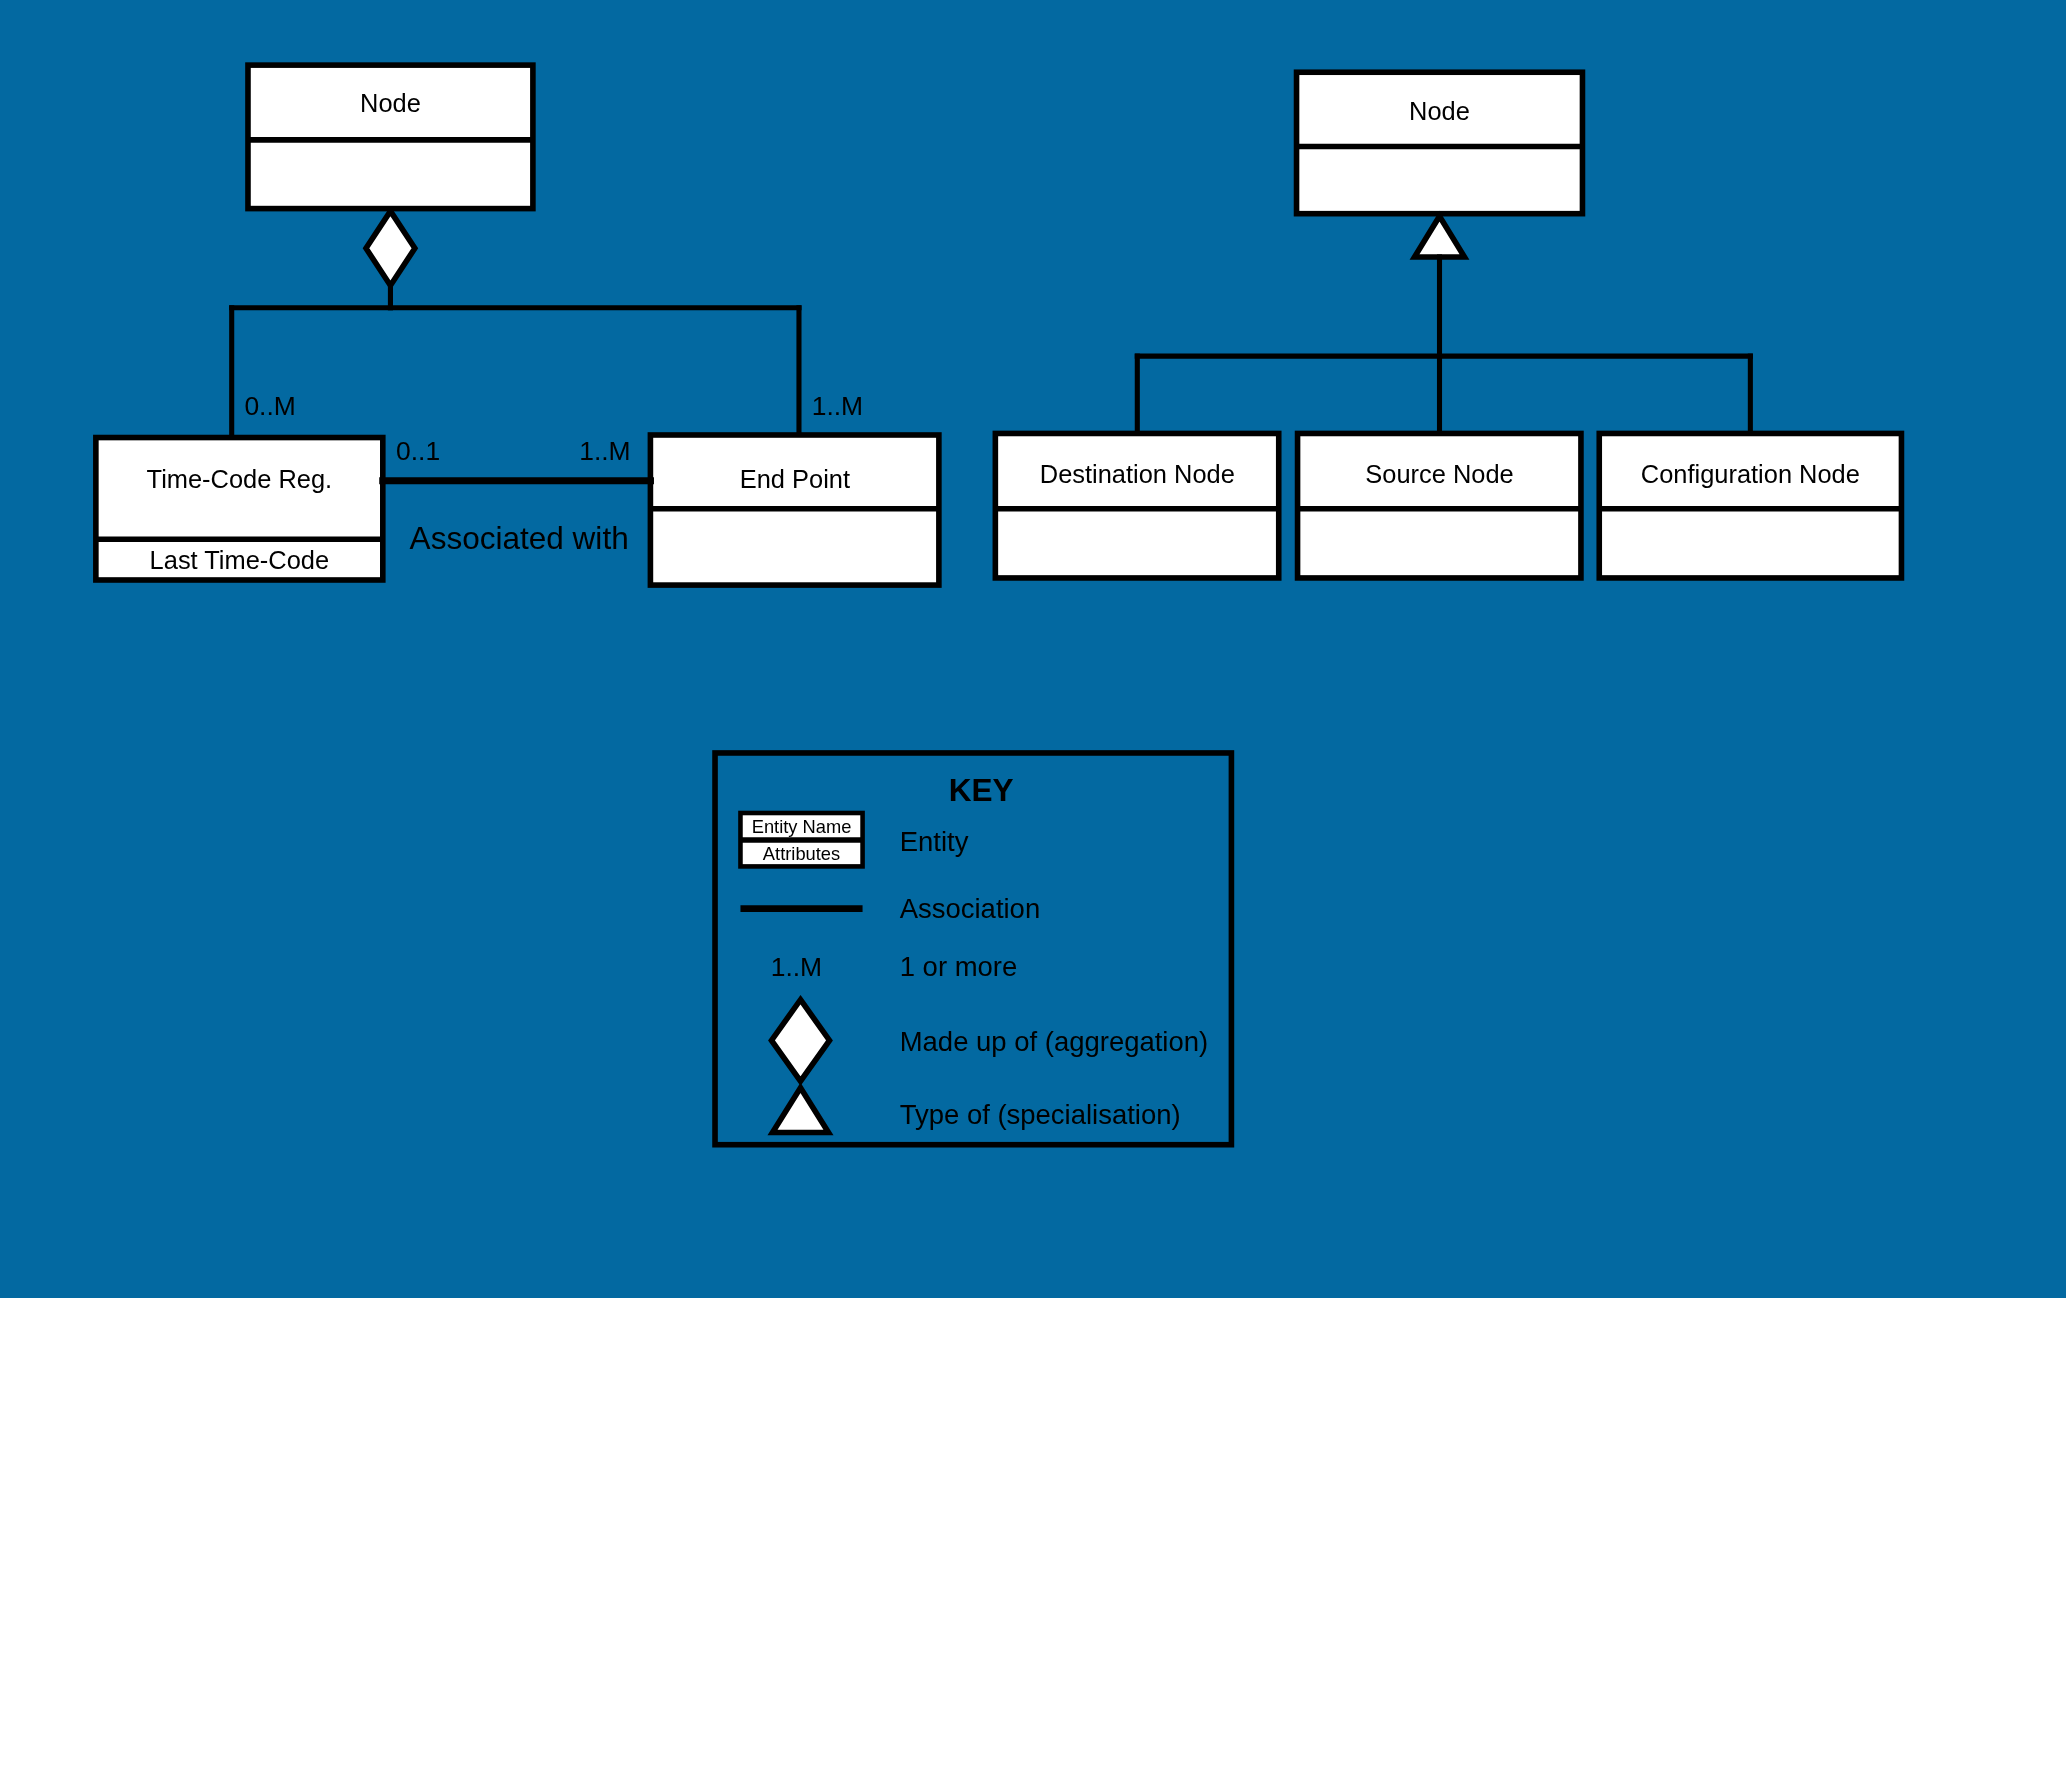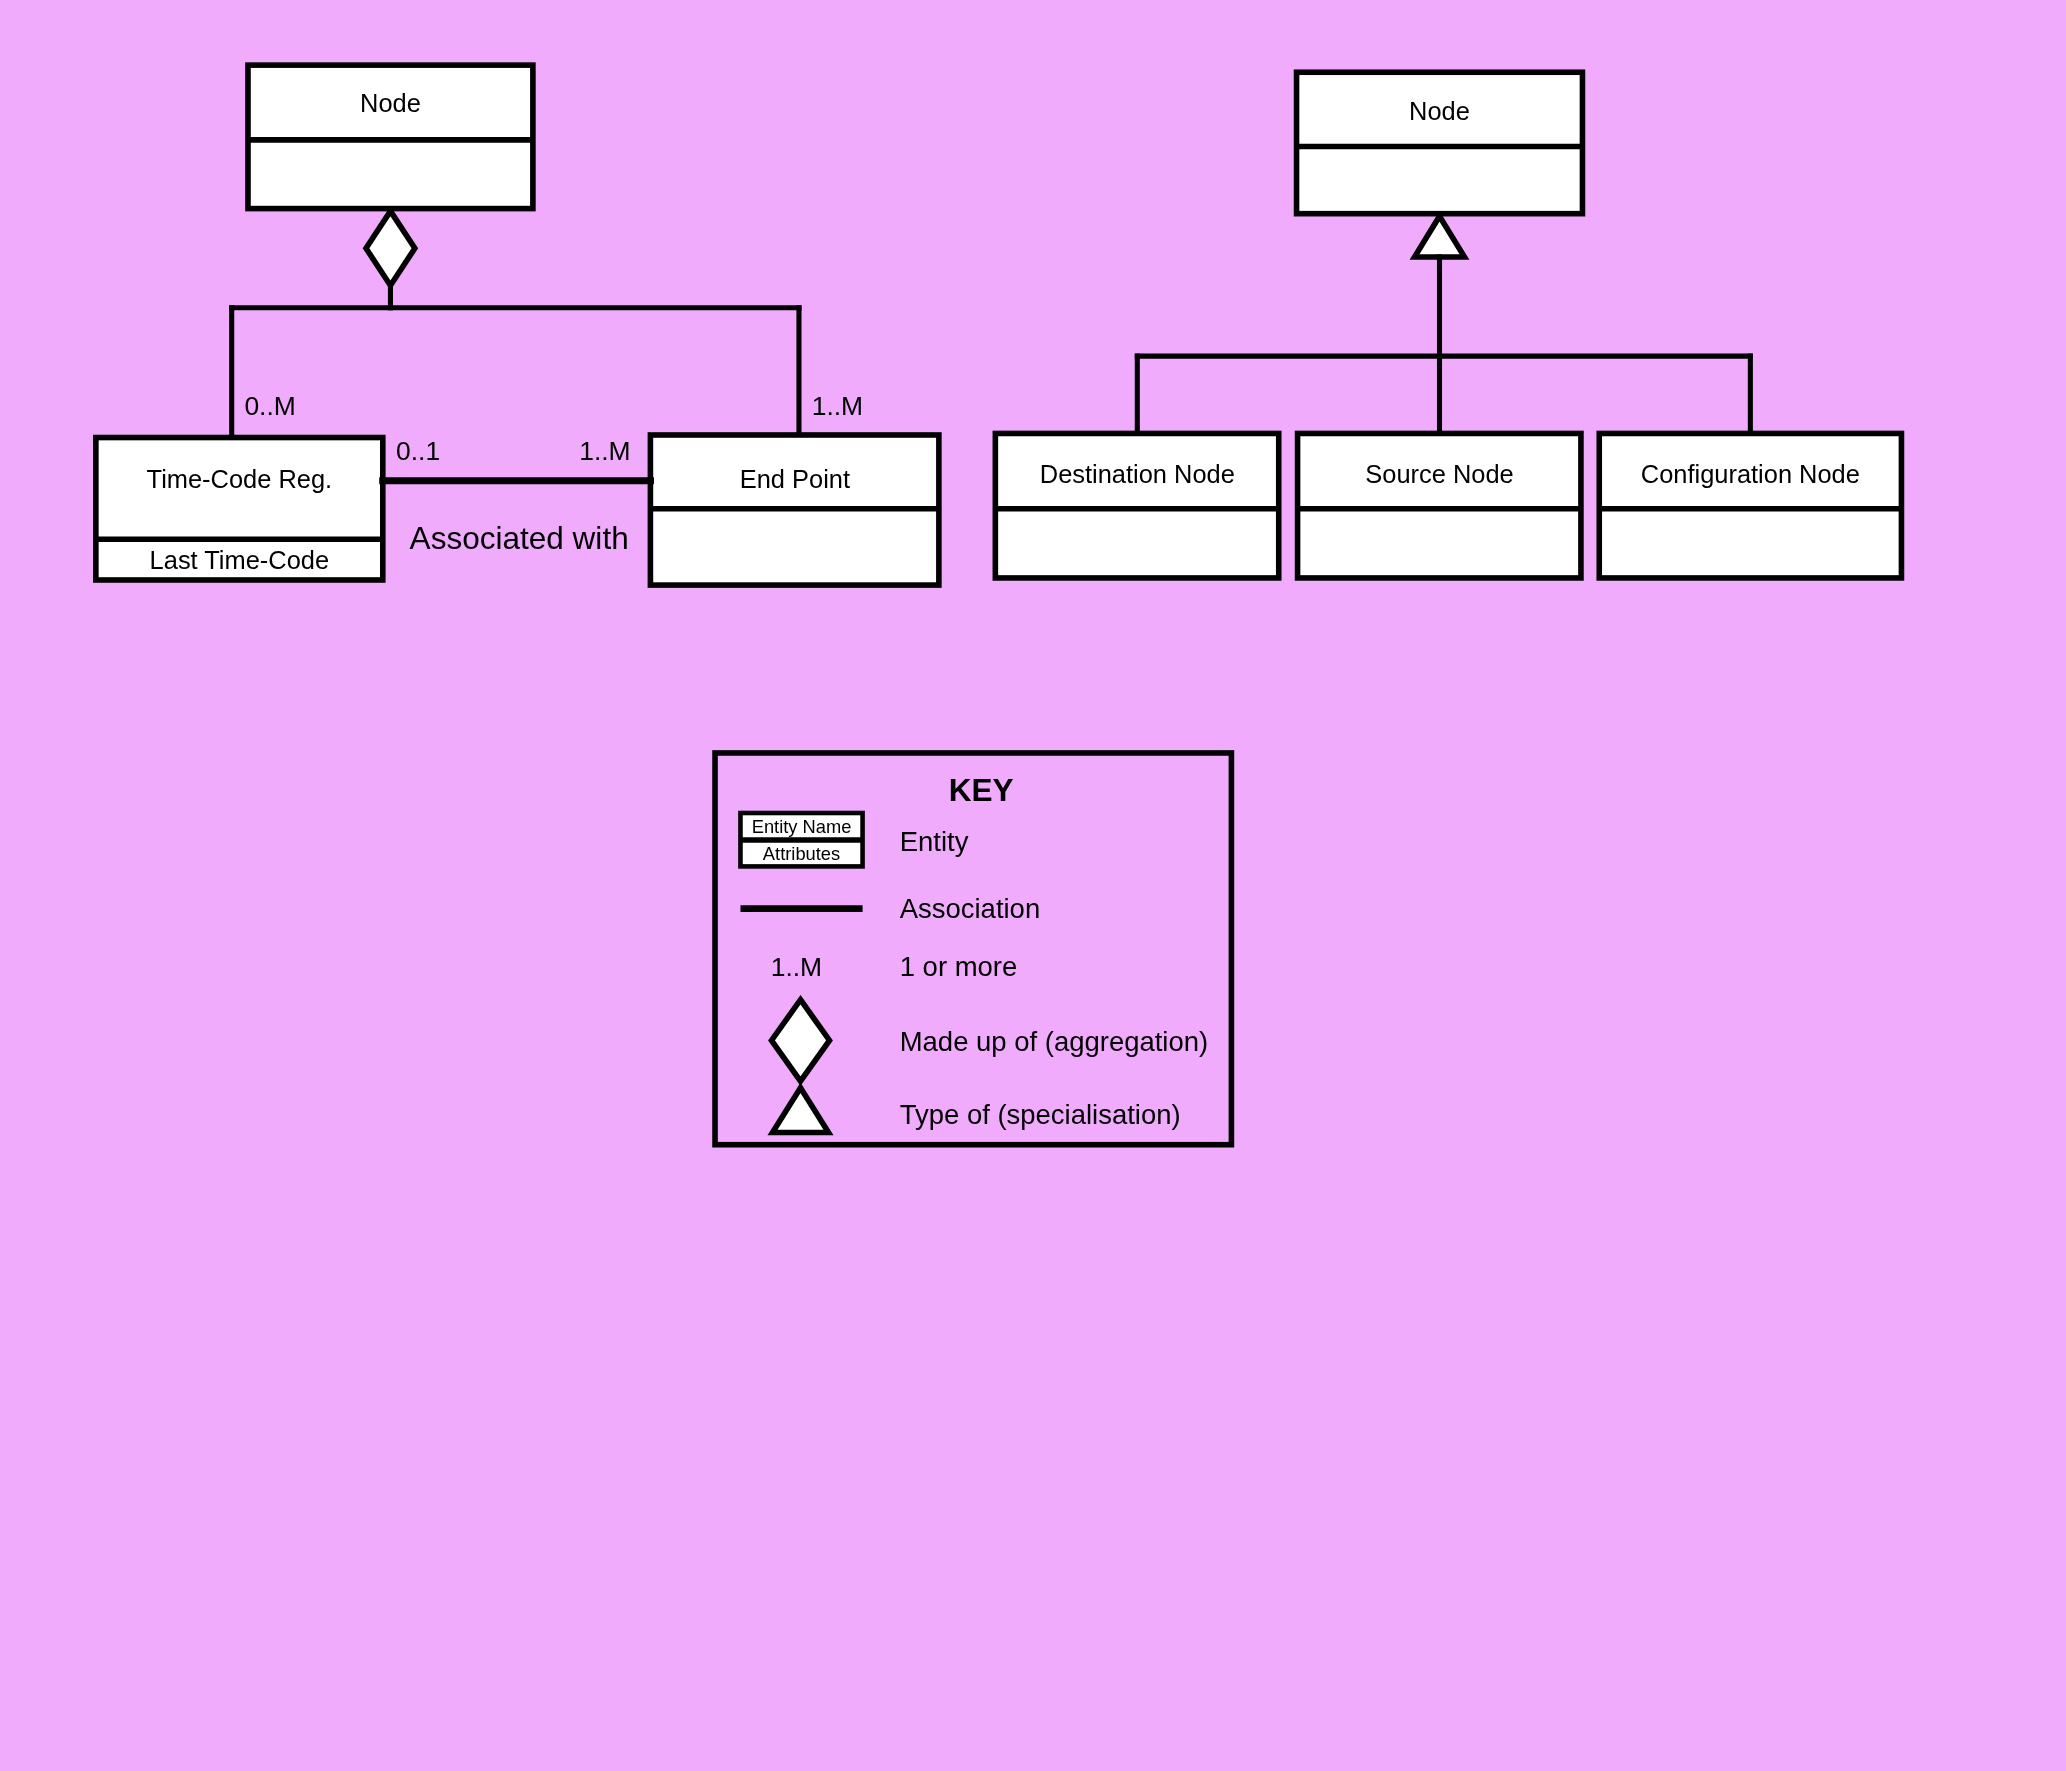--- a/index.html
+++ b/index.html
@@ -3,22 +3,22 @@
 <meta charset="utf-8">
 <style>
   html, body {
     margin: 0;
     padding: 0;
     background: #ffffff;
   }
   #page {
     position: relative;
     width: 2066px;
-    height: 1771px;
-    background: #f0abfc;
+    height: 1298px;
+    background: #0369a1;
     overflow: hidden;
     font-family: "Liberation Sans", sans-serif;
   }
   svg.diagram-layer {
     position: absolute;
     top: 0;
     left: 0;
     width: 2066px;
     height: 1771px;
     display: block;

